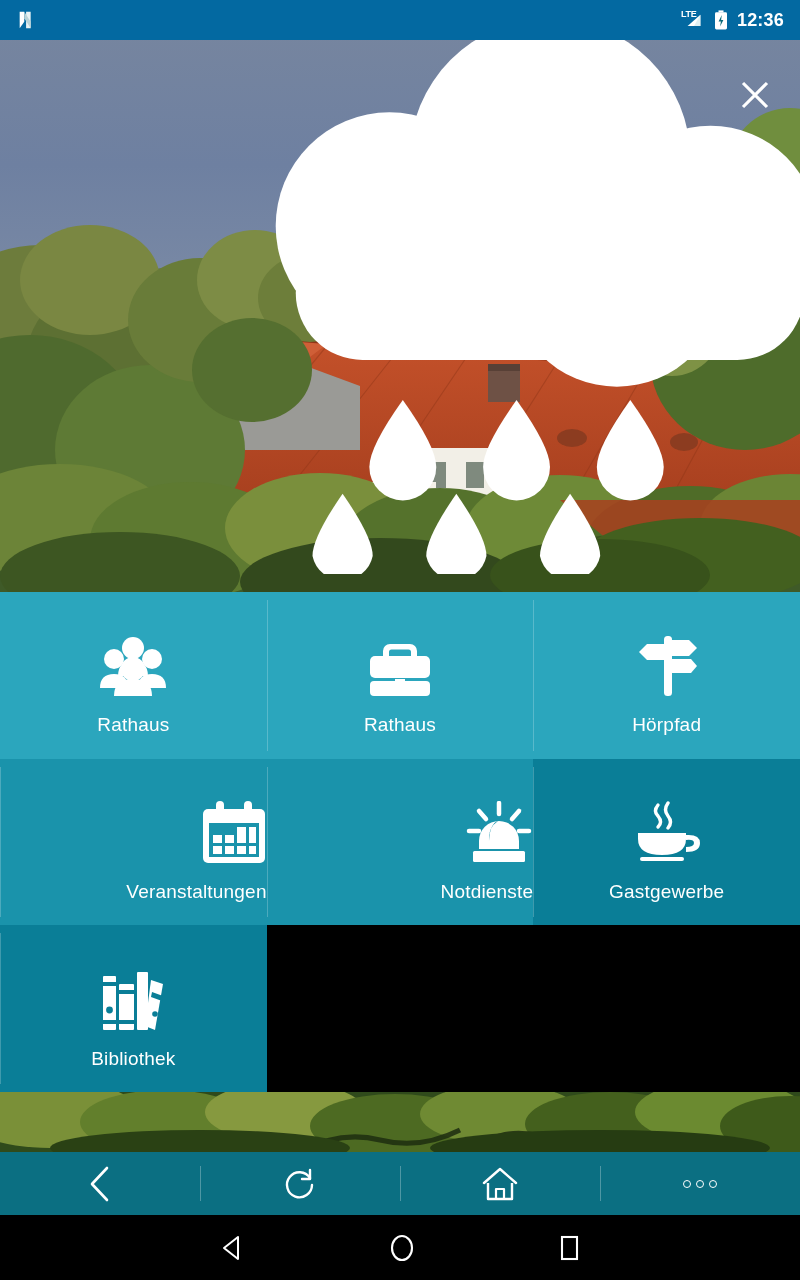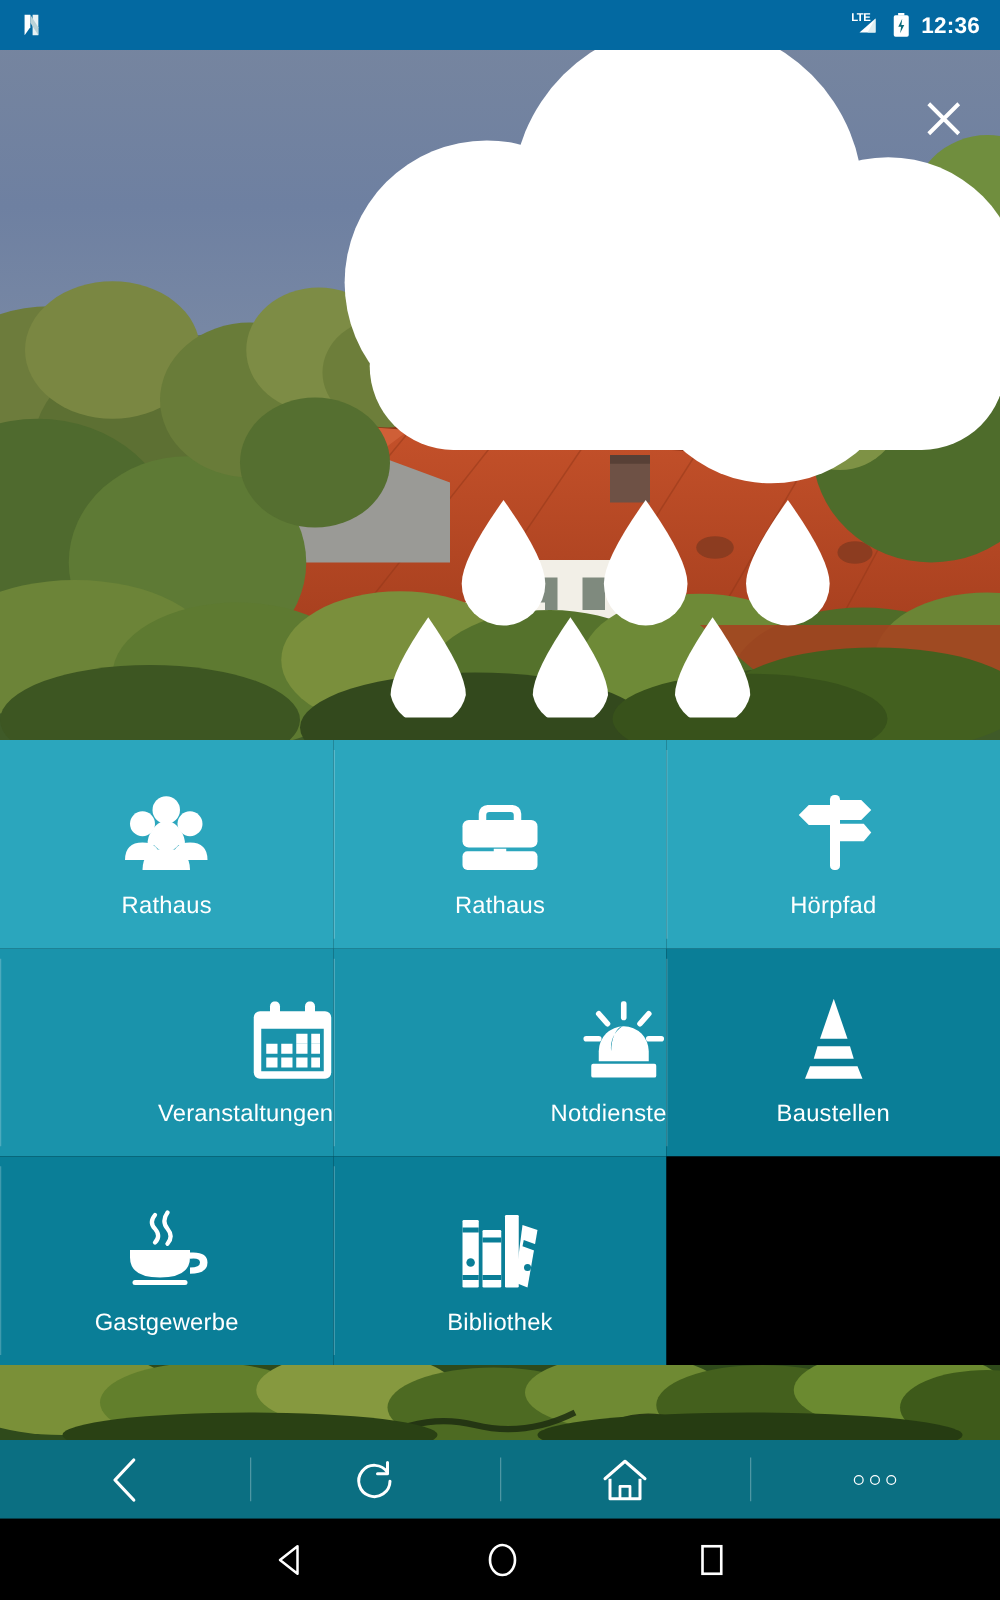--- a/index.html
+++ b/index.html
@@ -397,30 +397,20 @@
               <path d="M64 30 L54 30"></path>
           </g>
           <path d="M14 48 v-8 a20 20 0 0 1 40 0 v8 Z"></path>
           <path d="M24 48 v-8 a10 20 0 0 1 9 -20 a20 20 0 0 0 -9 20 v8 Z" fill="#1a93ab"></path>
           <rect x="8" y="50" width="52" height="11" rx="1.5"></rect>
         </svg>
       </div>
       <div class="tile-lbl">Notdienste</div>
     </div>
 
-    <div class="tile r3">
-      <div class="tile-ico">
-        <svg width="66" height="68" viewBox="0 0 66 68" fill="#fff">
-          <path d="M33 2 L44 34 L22 34 Z"></path>
-          <path d="M20 40 L46 40 L49 50 L17 50 Z"></path>
-          <path d="M14 56 L52 56 L56 66 L10 66 Z"></path>
-        </svg>
-      </div>
-      <div class="tile-lbl">Baustellen</div>
-    </div>
 
     <div class="tile r3">
       <div class="tile-ico">
         <svg width="74" height="64" viewBox="0 0 74 64" fill="#fff">
           <g stroke="#fff" stroke-width="3.4" fill="none" stroke-linecap="round">
             <path d="M28 4 q-5 6 0 11 q5 6 0 11"></path>
             <path d="M38 2 q-5 7 0 13 q5 6 0 12"></path>
           </g>
           <path d="M8 32 h48 v6 q0 16 -24 16 q-24 0 -24 -16 Z"></path>
           <path d="M56 34 q14 -1 14 8 q0 9 -14 9 v-5 q8 0 8 -4 q0 -4 -8 -3 Z"></path>

